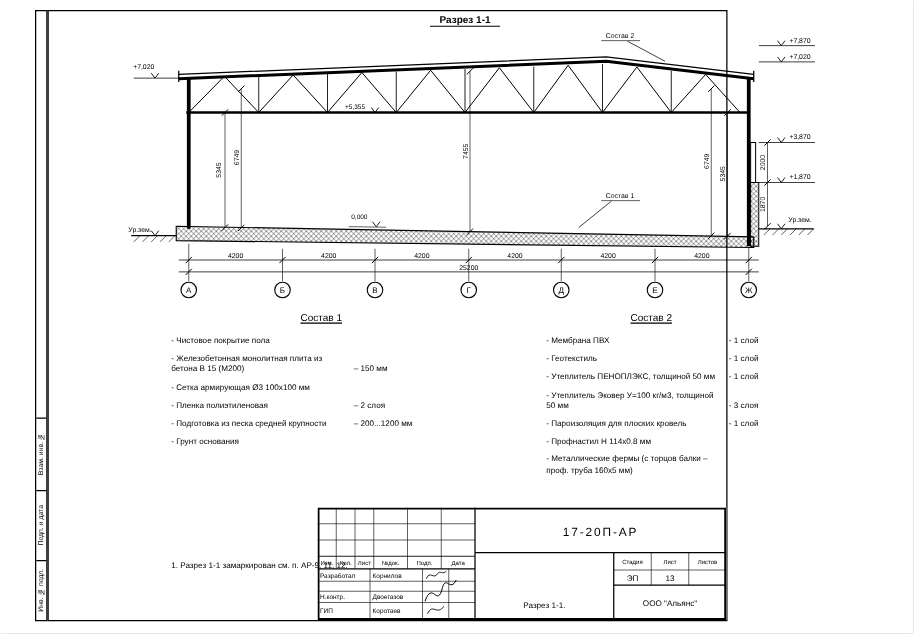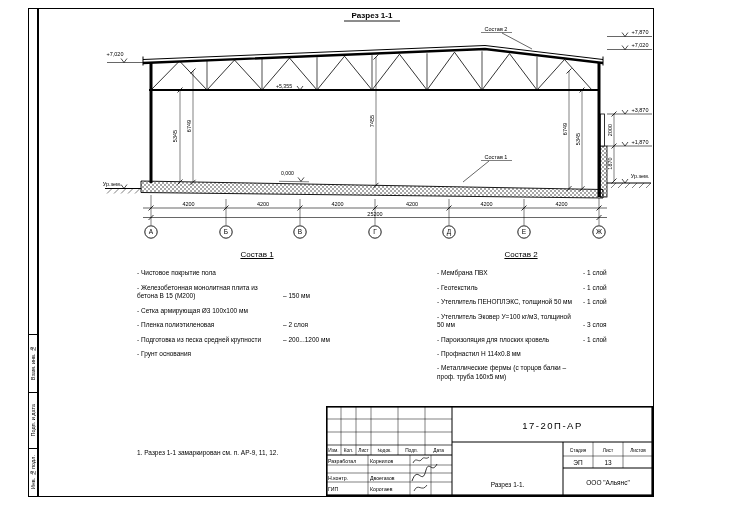--- a/index.html
+++ b/index.html
@@ -1,19 +1,19 @@
 <!DOCTYPE html>
 <html><head>
 <meta charset="utf-8">
 <style>
   * { margin:0; padding:0; box-sizing:border-box; }
   html,body { background:#e9e9e9; }
   body { font-family:"Liberation Sans", sans-serif; color:#000; }
   .sheet { position:relative; width:731px; height:507px; background:#fff; overflow:hidden; box-shadow:0 0 4px rgba(0,0,0,.3); }
-  .frame { position:absolute; left:38px; top:8px; width:616px; height:489px; border:1.6px solid #000; }
+  .frame { position:absolute; left:38px; top:8px; width:544px; height:489px; border:1.6px solid #000; }
   .margin-strip { position:absolute; left:28px; top:8px; width:10px; height:489px; border:1px solid #000; display:flex; flex-direction:column; justify-content:flex-end; background:#fff; }
   .margin-cell { border-top:1px solid #000; display:flex; align-items:center; justify-content:center; overflow:hidden; }
   .margin-cell span { writing-mode:vertical-rl; transform:rotate(180deg); font-size:5.5px; white-space:nowrap; }
   .drawing { position:absolute; left:85px; top:5px; width:580px; height:242px; }
   svg text { font-family:"Liberation Sans", sans-serif; fill:#000; stroke:none; }
   .t-title { font-size:8px; font-weight:bold; text-anchor:middle; }
   .t-dim   { font-size:5.5px; text-anchor:middle; }
   .t-dim-s { font-size:5.2px; text-anchor:start; }
   .t-axis  { font-size:6.5px; text-anchor:middle; }
   .sostav { position:absolute; font-size:6.5px; line-height:1.3; }

